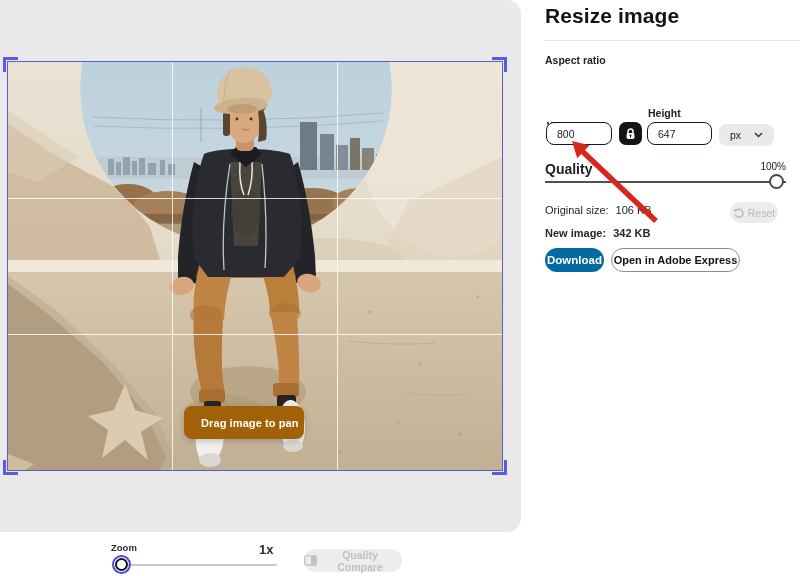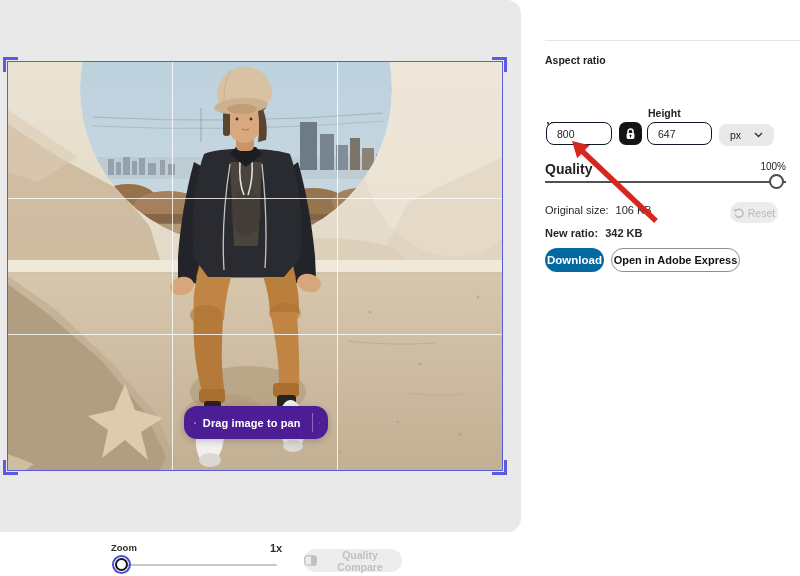--- a/index.html
+++ b/index.html
@@ -17,29 +17,29 @@
                 border:1.5px solid #5b5be0; pointer-events:none; }
   .handle { position:absolute; width:15px; height:15px; }
   .handle.tl { left:-5px;  top:-5px;    border-left:3px solid #5b5be0; border-top:3px solid #5b5be0; }
   .handle.tr { right:-5px; top:-5px;    border-right:3px solid #5b5be0; border-top:3px solid #5b5be0; }
   .handle.bl { left:-5px;  bottom:-5px; border-left:3px solid #5b5be0; border-bottom:3px solid #5b5be0; }
   .handle.br { right:-5px; bottom:-5px; border-right:3px solid #5b5be0; border-bottom:3px solid #5b5be0; }
 
   .grid-v { position:absolute; top:0; width:1px; height:100%; background:rgba(255,255,255,.8); }
   .grid-h { position:absolute; left:0; height:1px; width:100%; background:rgba(255,255,255,.8); }
 
-  .drag-pill { position:absolute; left:176px; top:344px; width:144px; height:33px;
-               background:#4c1d95; border-radius:13px; display:flex; align-items:center;
+  .drag-pill { position:absolute; left:176px; top:344px; width:120px; height:33px;
+               background:#a16207; border-radius:8px; display:flex; align-items:center;
                padding:0 8px 0 10px; gap:7px; box-shadow:0 2px 6px rgba(40,40,90,.25); }
   .drag-pill .label { color:#fff; font-size:11px; font-weight:700; letter-spacing:.1px; white-space:nowrap; }
   .drag-pill .vsep { width:1px; height:19px; background:rgba(255,255,255,.35); margin-left:4px; }
 
   
   .zoom-label { position:absolute; left:111px; top:542px; font-size:9.5px; font-weight:700; color:#2e2e2e; }
-  .zoom-value { position:absolute; left:270px; top:542px; font-size:11px; font-weight:700; color:#2e2e2e; }
+  .zoom-value { position:absolute; left:259px; top:542px; font-size:13px; font-weight:700; color:#2e2e2e; }
   .zoom-track { position:absolute; left:119px; top:564px; width:158px; height:2px; background:#c9c9c9; border-radius:1px; }
   .zoom-knob  { position:absolute; left:112px; top:555px; width:19px; height:19px; border-radius:50%;
                 border:2px solid #4b4bda; background:transparent; display:flex; align-items:center; justify-content:center; }
   .zoom-knob .inner { width:13px; height:13px; border-radius:50%; background:#fff; border:2.5px solid #161616; }
   .qc-btn { position:absolute; left:304px; top:549px; width:98px; height:23px; background:#ededed;
             border:none; border-radius:12px; display:flex; align-items:center; justify-content:center; gap:1px;
             color:#c0c0c0; font-size:10.5px; font-weight:700; font-family:inherit; }
 
   
   .panel { position:absolute; left:545px; top:0; width:243px; }
@@ -271,20 +271,21 @@
     </div>
   <button class="qc-btn" disabled="">
     <svg width="13" height="11" viewBox="0 0 13 11">
       <rect x="0.8" y="0.8" width="11.4" height="9.4" rx="2" fill="none" stroke="#c0c0c0" stroke-width="1.3"></rect>
       <rect x="7" y="0.8" width="5.2" height="9.4" rx="1.5" fill="#c0c0c0"></rect>
     </svg>
     <span>Quality Compare</span>
   </button>
 
   <div class="panel">
+    <div class="panel-title">Resize image</div>
     <div class="panel-divider"></div>
 
     <span class="field-label lbl-aspect">Aspect ratio</span>
 
     <span class="field-label lbl-width">Width</span>
     <span class="field-label lbl-height">Height</span>
     <input class="num-input in-width" value="800" style="">
     <button class="lock-btn">
       <svg width="11" height="12" viewBox="0 0 11 12">
         <path d="M3 5V3.6A2.5 2.5 0 0 1 8 3.6V5" fill="none" stroke="#fff" stroke-width="1.5"></path>
@@ -310,21 +311,21 @@
       <span>Original size:</span><span class="val">106 KB</span>
     </div>
     <button class="reset-btn" disabled="">
       <svg width="12" height="10" viewBox="0 0 12 10">
         <path d="M2.6 3.2A4 4 0 1 1 2.2 6.4" fill="none" stroke="#b9b9b9" stroke-width="1.4"></path>
         <polygon points="0.6,1.2 3.8,1.6 1.6,4.4" fill="#b9b9b9"></polygon>
       </svg>
       <span>Reset</span>
     </button>
     <div class="size-row row-new">
-      <span>New ratio:</span><span class="val">342 KB</span>
+      <span>New image:</span><span class="val">342 KB</span>
     </div>
 
     <button class="dl-btn">Download</button>
     <button class="oe-btn">Open in Adobe Express</button>
   </div>
 
   <svg class="arrow-svg" width="104" height="98" viewBox="0 0 104 98">
     <line x1="91" y1="88" x2="16" y2="17" stroke="#d7261d" stroke-width="5.5"></line>
     <polygon points="7,8 24.5,12.2 12.2,25.3" fill="#d7261d"></polygon>
   </svg>

